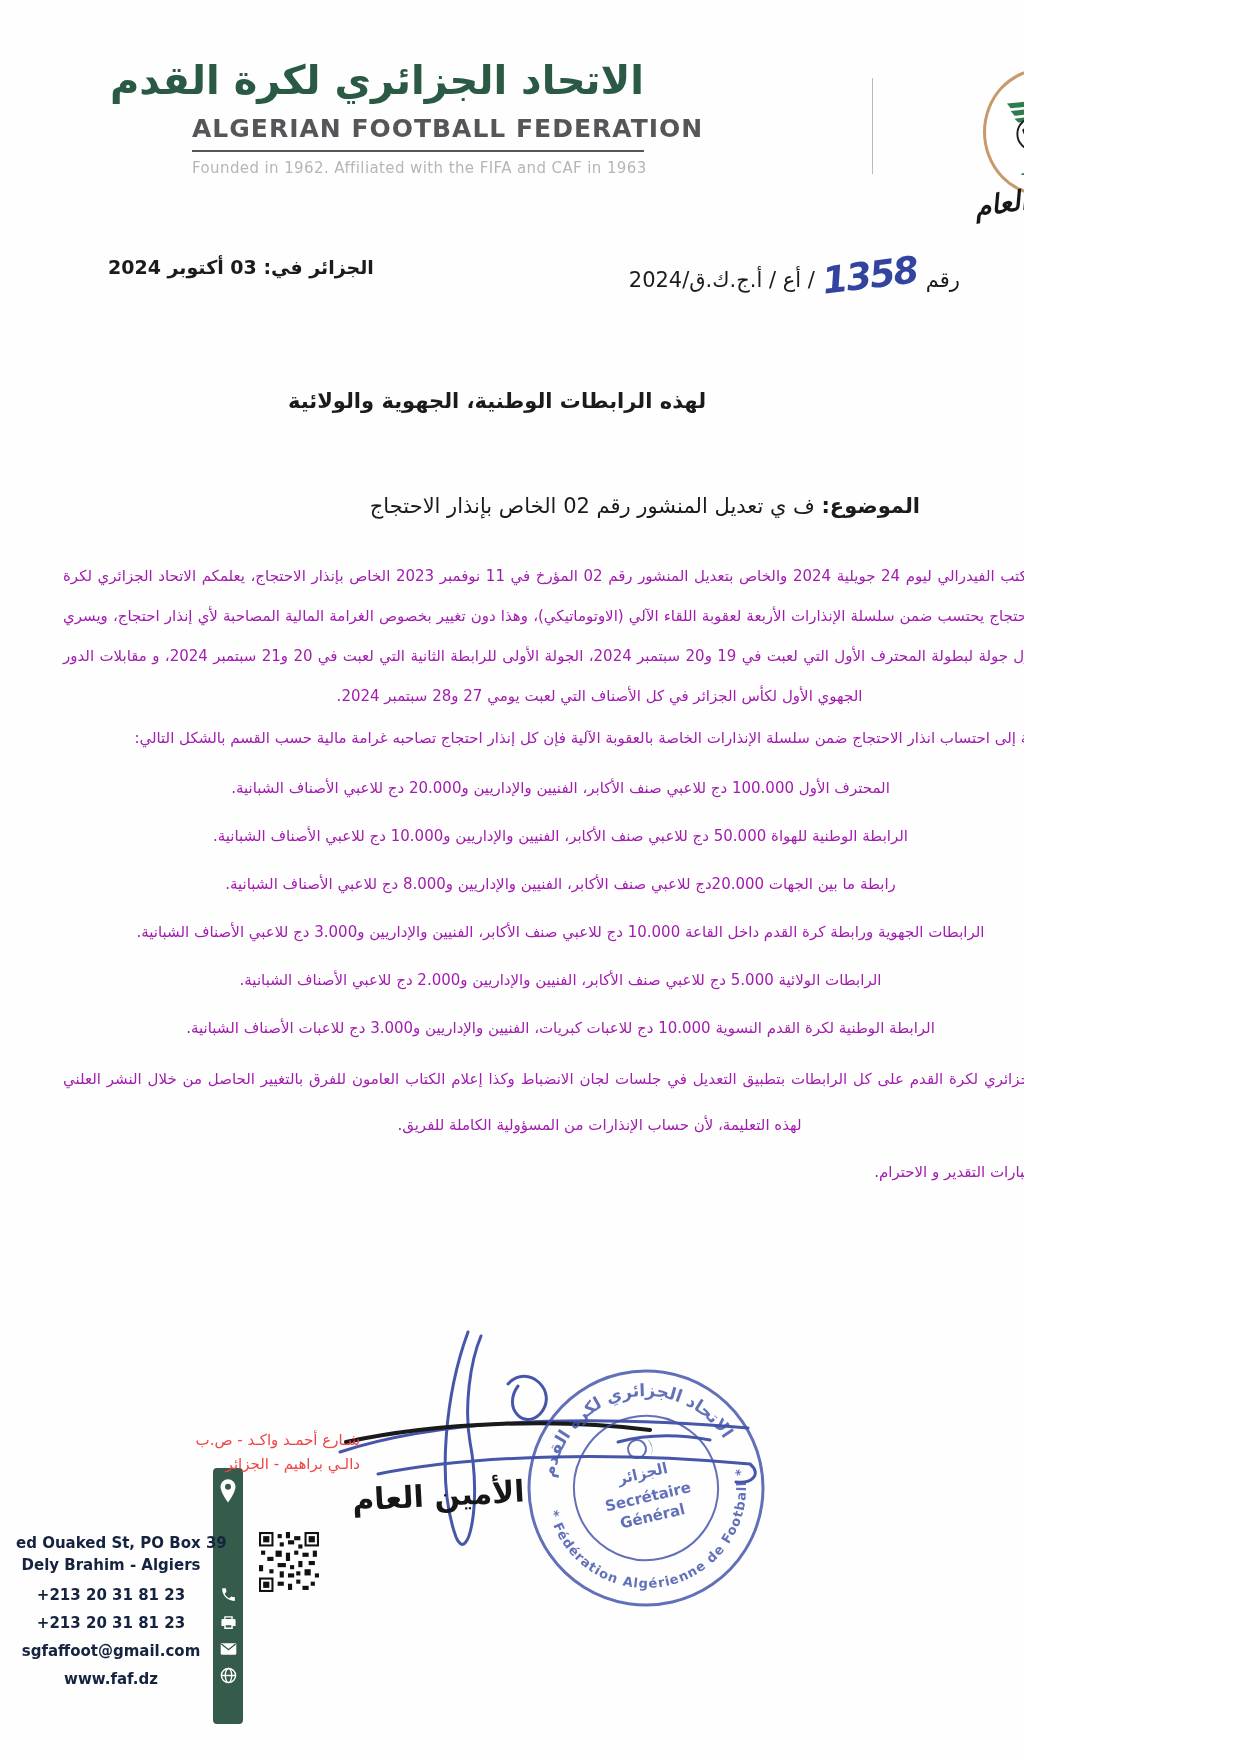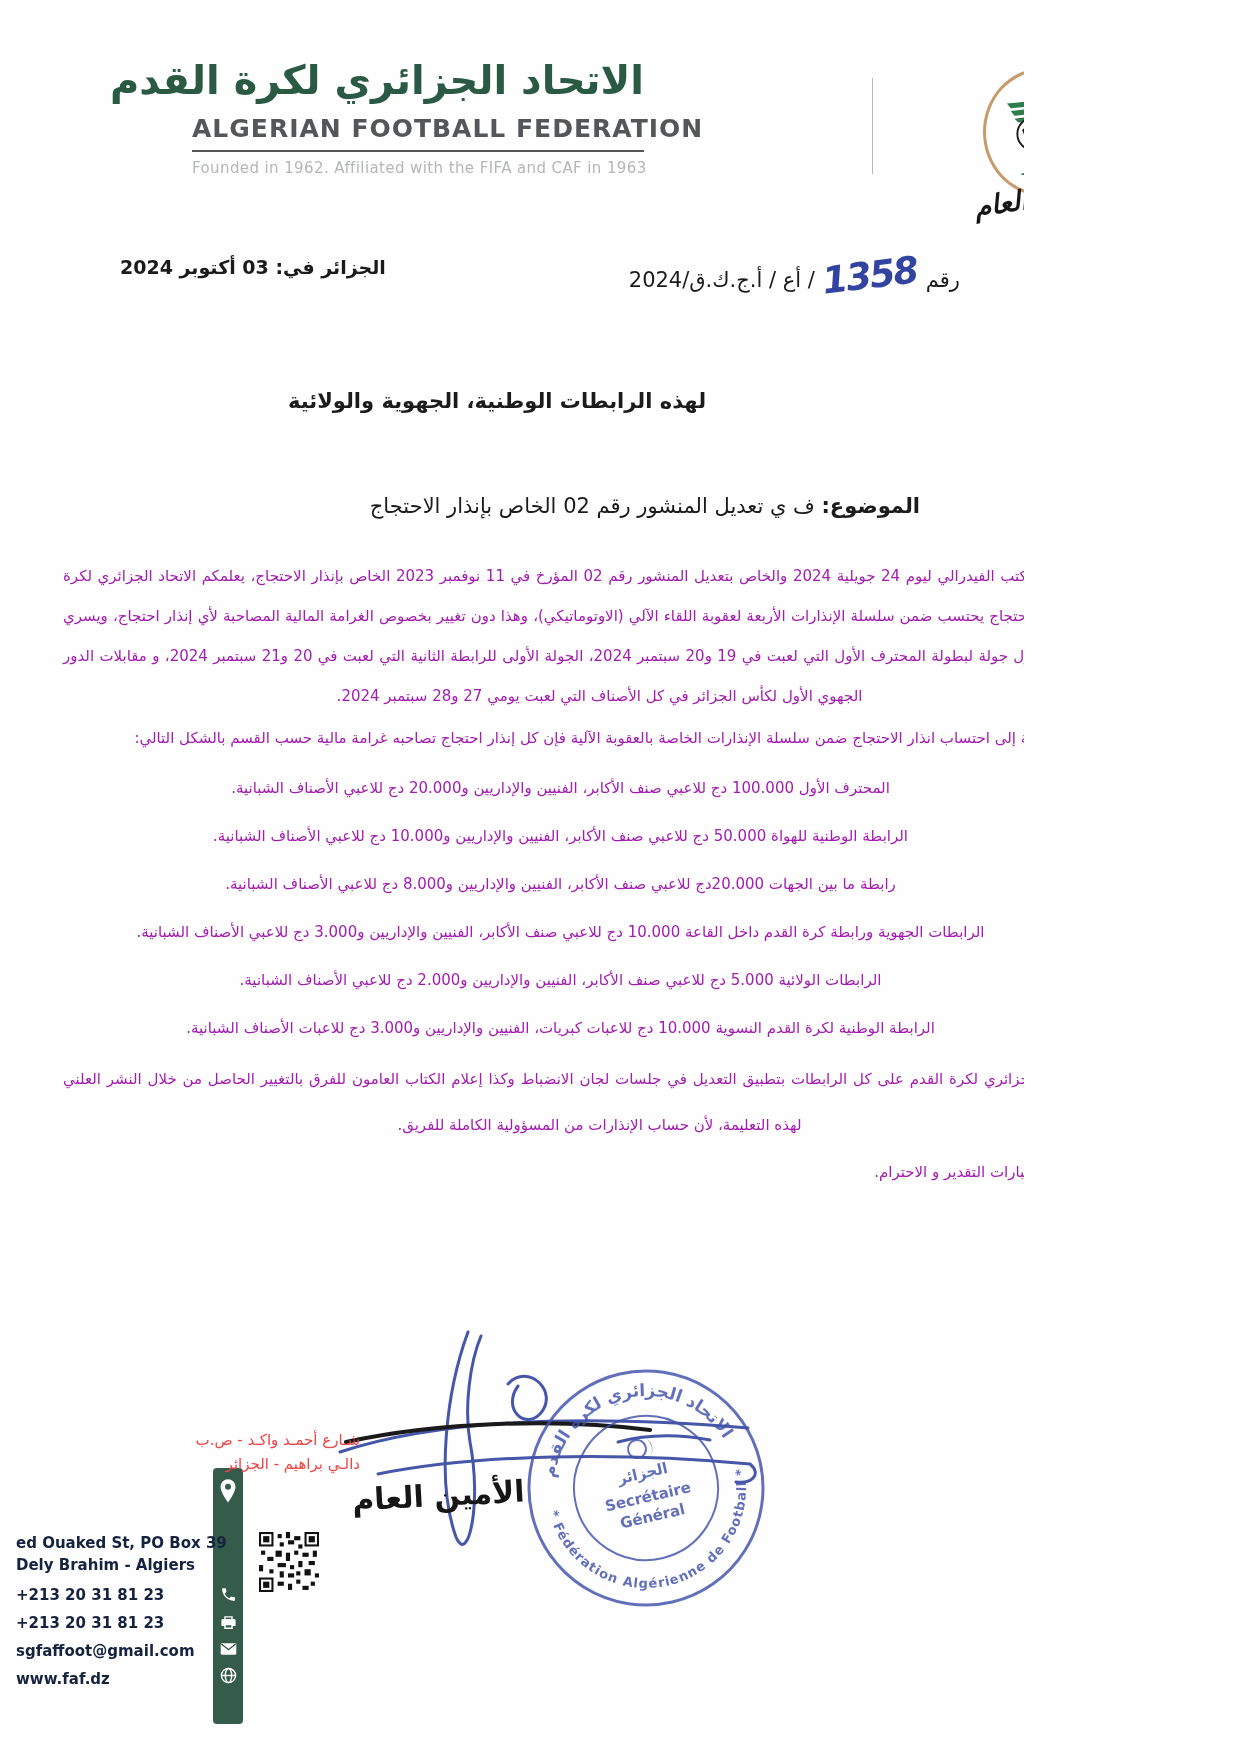--- a/index.html
+++ b/index.html
@@ -19,21 +19,21 @@
   .lh-tagline { direction:ltr; font-size:15px; color:#b4b6b8; letter-spacing:.4px; white-space:nowrap; margin-top:7px; }
   .lh-divider { position:absolute; left:872px; top:78px; width:1px; height:96px; background:#b9bab8; }
   .logo-ring { position:absolute; left:983px; top:68px; width:120px; height:128px;
                border:3px solid #c89a6b; border-radius:50%; background:#fff; }
   .logo-ring svg { width:100%; height:100%; }
   .script-ar { font-weight:bold; color:#161616; }
   .lh-script { position:absolute; left:958px; top:182px; width:160px; text-align:center;
                font-size:27px; transform:rotate(-9deg); font-style:italic; white-space:nowrap; }
 
   
-  .date-line { position:absolute; left:120px; top:256px; direction:rtl; font-size:19px; font-weight:bold; white-space:nowrap; }
+  .date-line { position:absolute; left:108px; top:256px; direction:rtl; font-size:19px; font-weight:bold; white-space:nowrap; }
   .ref-line  { position:absolute; right:64px; top:268px; direction:rtl; display:flex; align-items:flex-end; gap:8px;
                font-size:21px; white-space:nowrap; }
   .ref-hand  { color:#3344a0; font-size:37px; font-weight:bold; font-style:italic; line-height:20px;
                transform:rotate(-7deg) translateY(-6px); letter-spacing:-2px; }
 
   
   .addressee { position:absolute; left:497px; top:372px; transform:translateX(-50%);
                direction:rtl; text-align:center; font-weight:bold; }
   .addressee .l1 { font-size:21px; white-space:nowrap; }
   .addressee .l2 { font-size:21px; white-space:nowrap; margin-top:17px; }
@@ -60,21 +60,21 @@
 
   
   .f-bar { position:absolute; left:213px; top:1468px; width:30px; height:256px;
            background:#355b4b; border-radius:4px; display:flex; flex-direction:column; align-items:center; }
   .f-bar .pin { margin-top:10px; }
   .f-bar .ic { margin-top:0; }
   .ic-phone { margin-top:82px !important; }
   .ic-gap { margin-top:11px !important; }
   .f-ar { position:absolute; left:238px; top:1428px; width:122px; text-align:center;
           direction:rtl; color:#ef4444; font-size:15px; line-height:24px; white-space:nowrap; }
-  .f-en { position:absolute; left:16px; width:190px; text-align:left; color:#15233f;
+  .f-en { position:absolute; left:16px; width:190px; text-align:center; color:#15233f;
           font-weight:bold; font-size:15px; white-space:nowrap; }
   .f-qr { position:absolute; left:257px; top:1532px; width:64px; height:60px; }
 </style>
 </head>
 <body>
 
 <div class="page">
 
   <div class="lh-text">
     <div class="lh-title-ar">الاتحاد الجزائري لكرة القدم</div>

